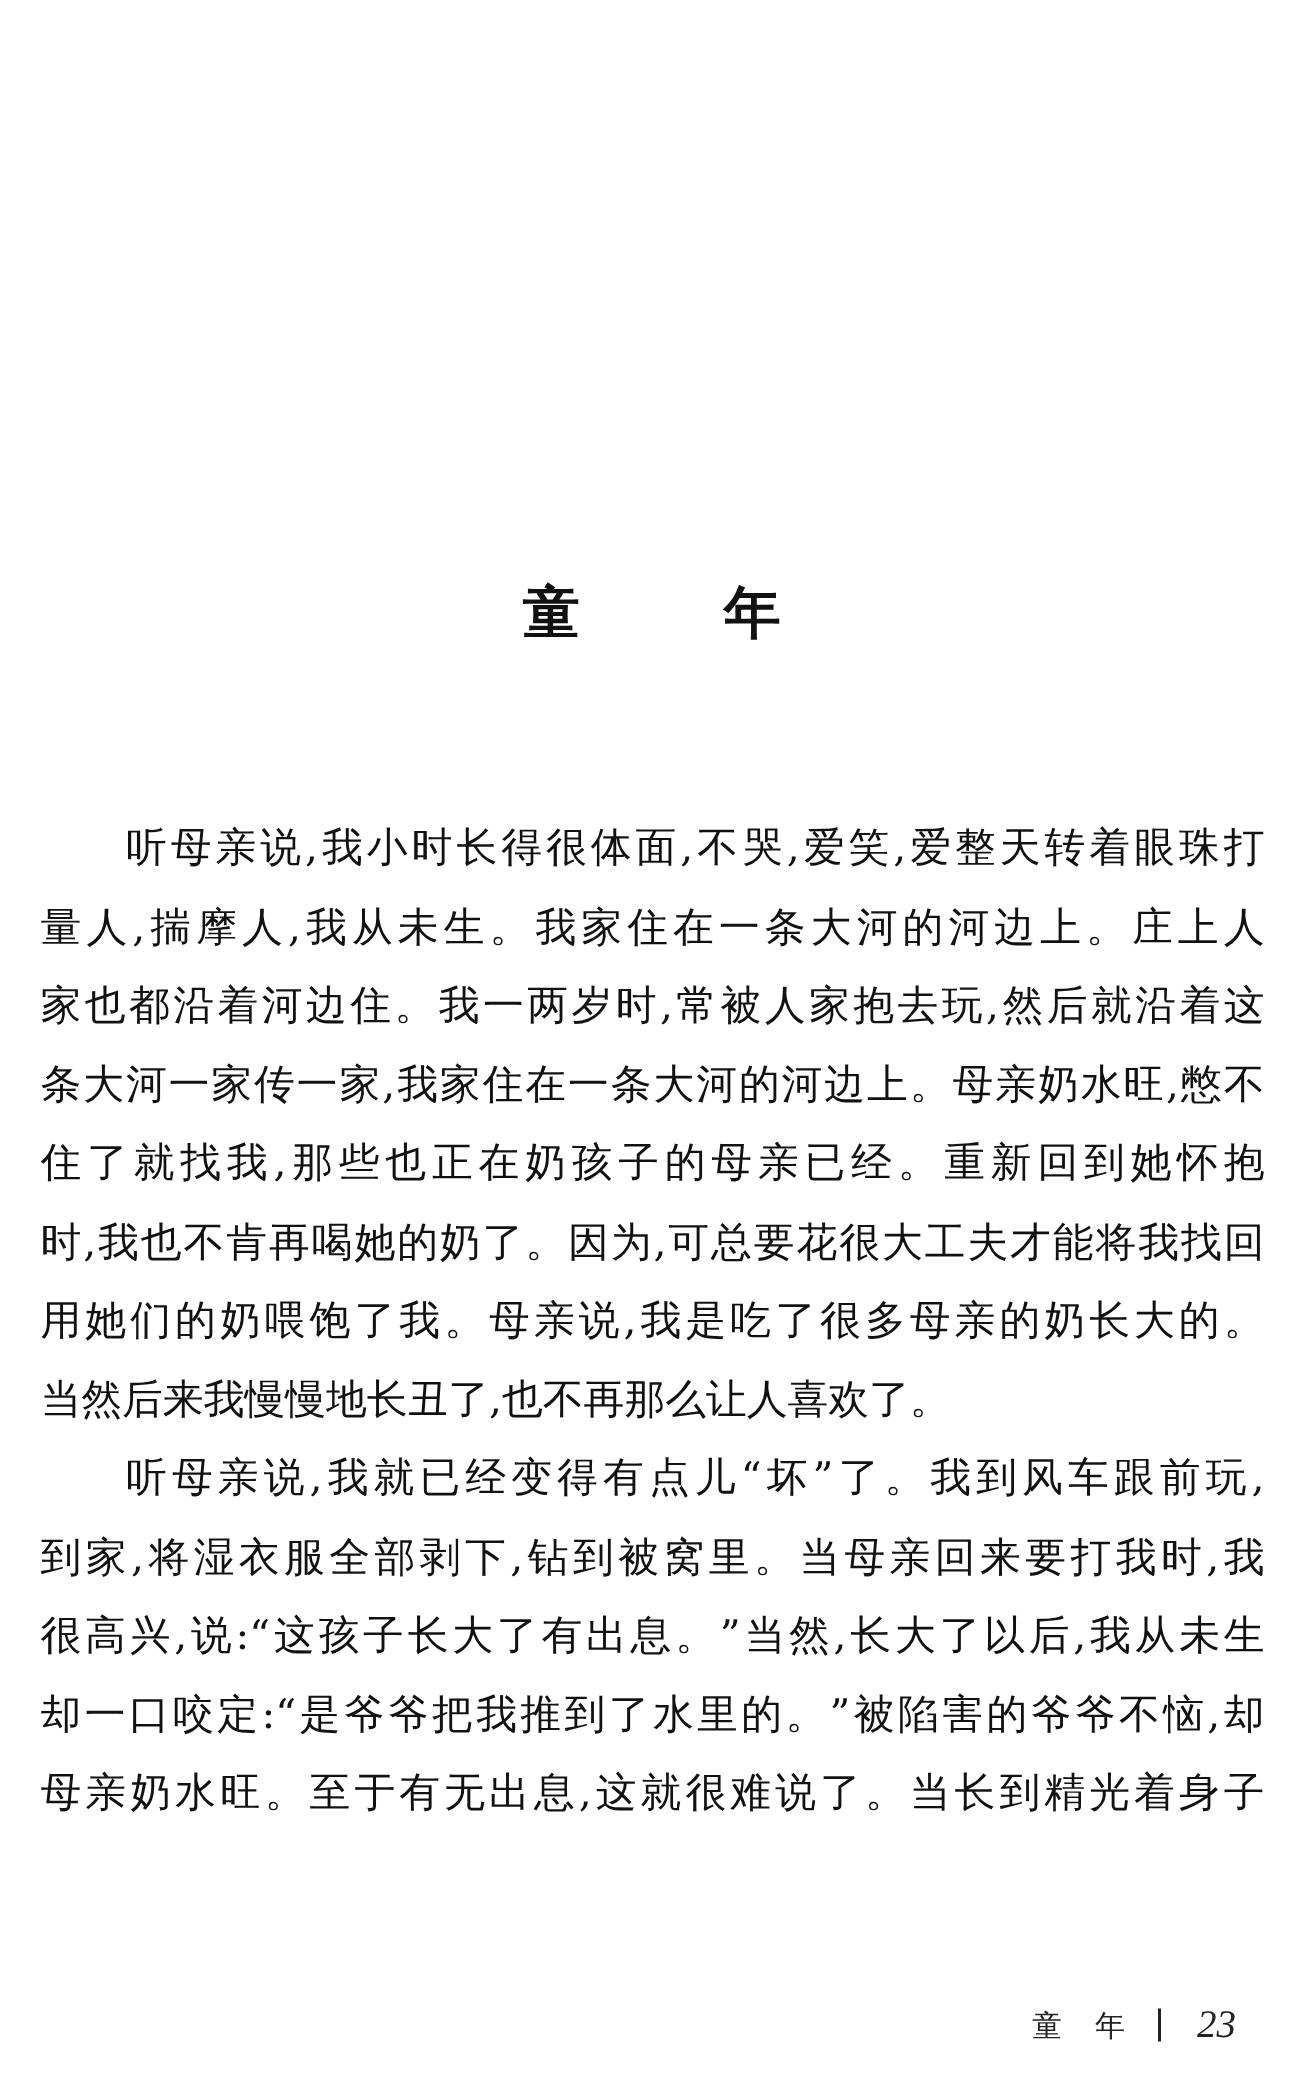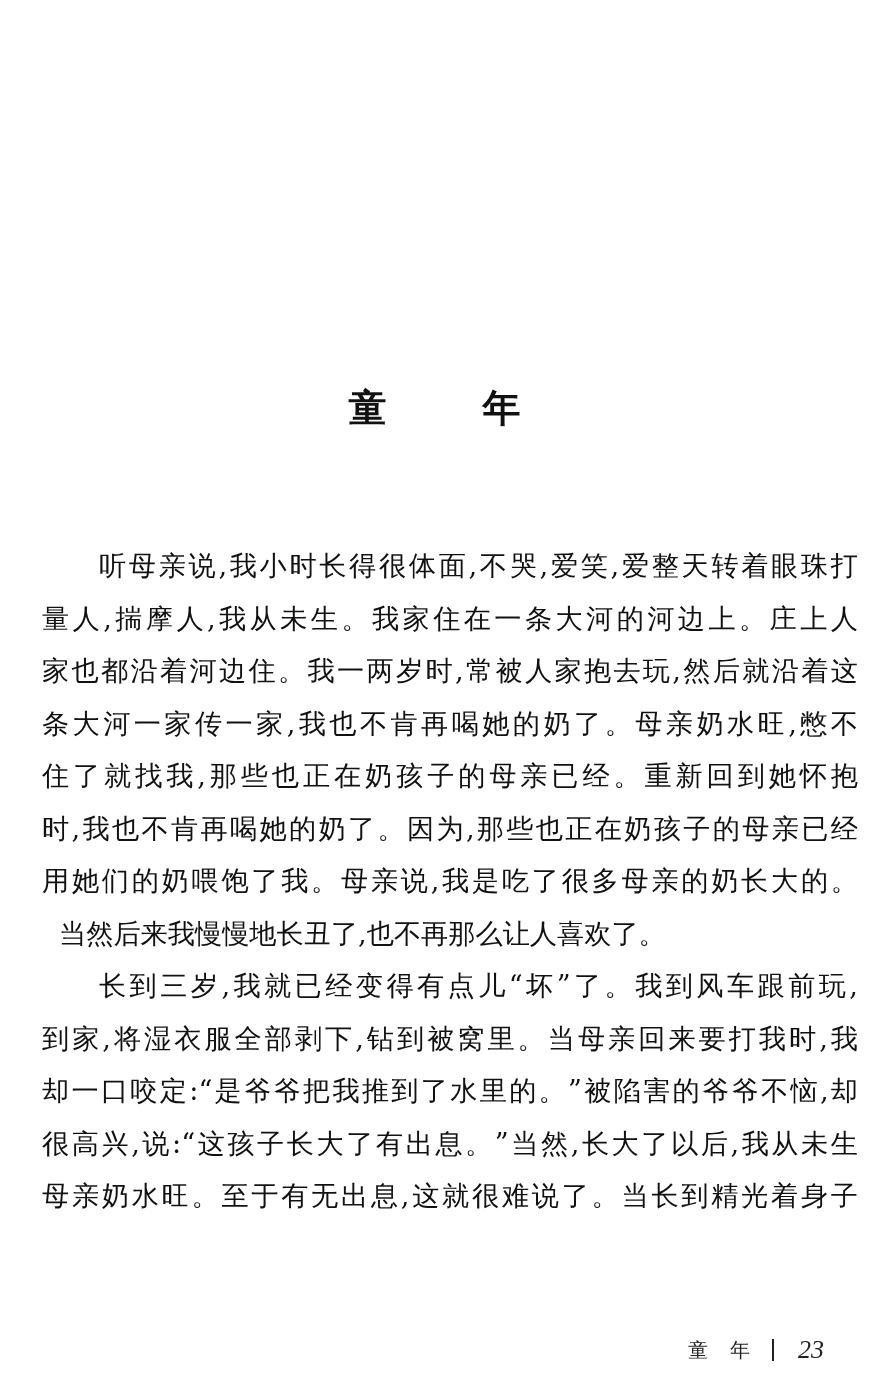--- a/index.html
+++ b/index.html
@@ -3,55 +3,55 @@
 <meta charset="utf-8">
 <style>
   html, body { margin: 0; padding: 0; background: #ffffff; }
   body { width: 869px; height: 1391px; position: relative; overflow: hidden;
          font-family: "DejaVu Serif", "Liberation Serif", serif; color: #111; }
   .title { position: absolute; top: 385px; left: 0; width: 869px; text-align: center;
            font-family: "DejaVu Sans", sans-serif; font-weight: bold; font-size: 38px;
            line-height: 46px; color: #111; }
   .title span { display: inline-block; }
   .title .gap { width: 96px; }
-  .body { position: absolute; top: 540px; left: 42px; width: 816px; }
+  .body { position: absolute; top: 540px; left: 27px; width: 816px; }
   .line { height: 52.5px; line-height: 52.5px; font-size: 27.2px; white-space: nowrap;
           text-align: justify; text-align-last: justify; overflow: hidden; }
   .line.indent { padding-left: 57px; }
-  .line.last { text-align-last: left; margin-left: 17px; }
+  .line.last { text-align-last: left; }
   .footer { position: absolute; top: 1333px; left: 688px; height: 34px; display: flex;
             align-items: center; font-family: "DejaVu Sans", sans-serif; color: #222; }
   .footer .ftitle { font-size: 20px; letter-spacing: 0; }
   .footer .ftitle .g { display: inline-block; width: 22px; }
   .footer .bar { display: inline-block; width: 2px; height: 22px; background: #222; margin: 0 24px 0 22px; }
   .footer .pnum { font-family: "Liberation Serif", serif; font-style: italic; font-size: 26px; text-align: center; }
 </style>
 </head>
 <body>
 
 <div class="title">
   <span>童</span><span class="gap"></span><span>年</span>
 </div>
 
 <div class="body">
   <div>
     <div class="line indent">听母亲说,我小时长得很体面,不哭,爱笑,爱整天转着眼珠打</div>
     <div class="line">量人,揣摩人,我从未生。我家住在一条大河的河边上。庄上人</div>
     <div class="line">家也都沿着河边住。我一两岁时,常被人家抱去玩,然后就沿着这</div>
-    <div class="line">条大河一家传一家,我也不肯再喝她的奶了。母亲奶水旺,憋不</div>
+    <div class="line">条大河一家传一家,我家住在一条大河的河边上。母亲奶水旺,憋不</div>
     <div class="line">住了就找我,那些也正在奶孩子的母亲已经。重新回到她怀抱</div>
-    <div class="line">时,我也不肯再喝她的奶了。因为,那些也正在奶孩子的母亲已经</div>
+    <div class="line">时,我也不肯再喝她的奶了。因为,可总要花很大工夫才能将我找回</div>
     <div class="line">用她们的奶喂饱了我。母亲说,我是吃了很多母亲的奶长大的。</div>
     <div class="line last">当然后来我慢慢地长丑了,也不再那么让人喜欢了。</div>
   </div>
   <div>
-    <div class="line indent">长到三岁,我就已经变得有点儿“坏”了。我到风车跟前玩,</div>
+    <div class="line indent">听母亲说,我就已经变得有点儿“坏”了。我到风车跟前玩,</div>
     <div class="line">到家,将湿衣服全部剥下,钻到被窝里。当母亲回来要打我时,我</div>
+    <div class="line">很高兴,说:“这孩子长大了有出息。”当然,长大了以后,我从未生</div>
     <div class="line">却一口咬定:“是爷爷把我推到了水里的。”被陷害的爷爷不恼,却</div>
-    <div class="line">很高兴,说:“这孩子长大了有出息。”当然,长大了以后,我从未生</div>
     <div class="line">母亲奶水旺。至于有无出息,这就很难说了。当长到精光着身子</div>
   </div>
 </div>
 
 <div class="footer">
   <span class="ftitle"><span>童</span><span class="g"></span><span>年</span></span>
   <span class="bar"></span>
   <span class="pnum">23</span>
 </div>
 

